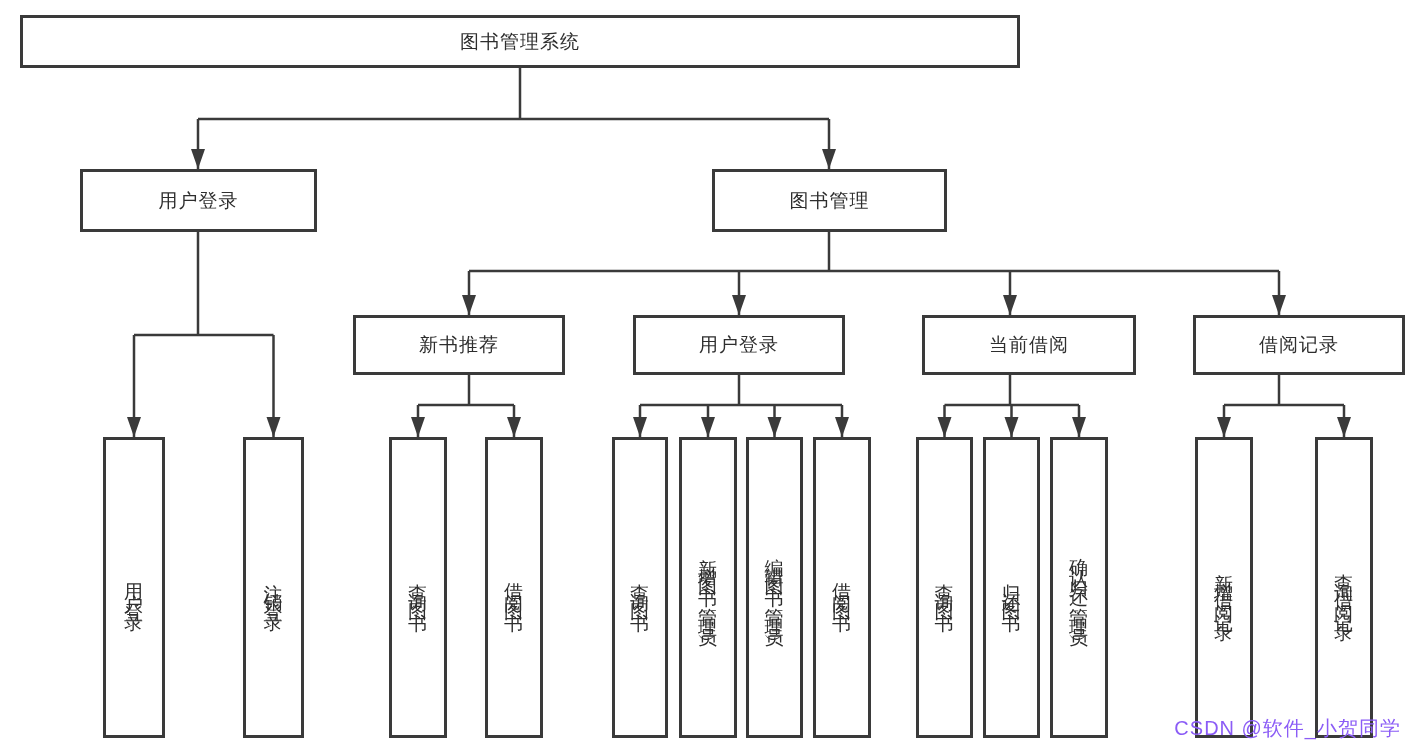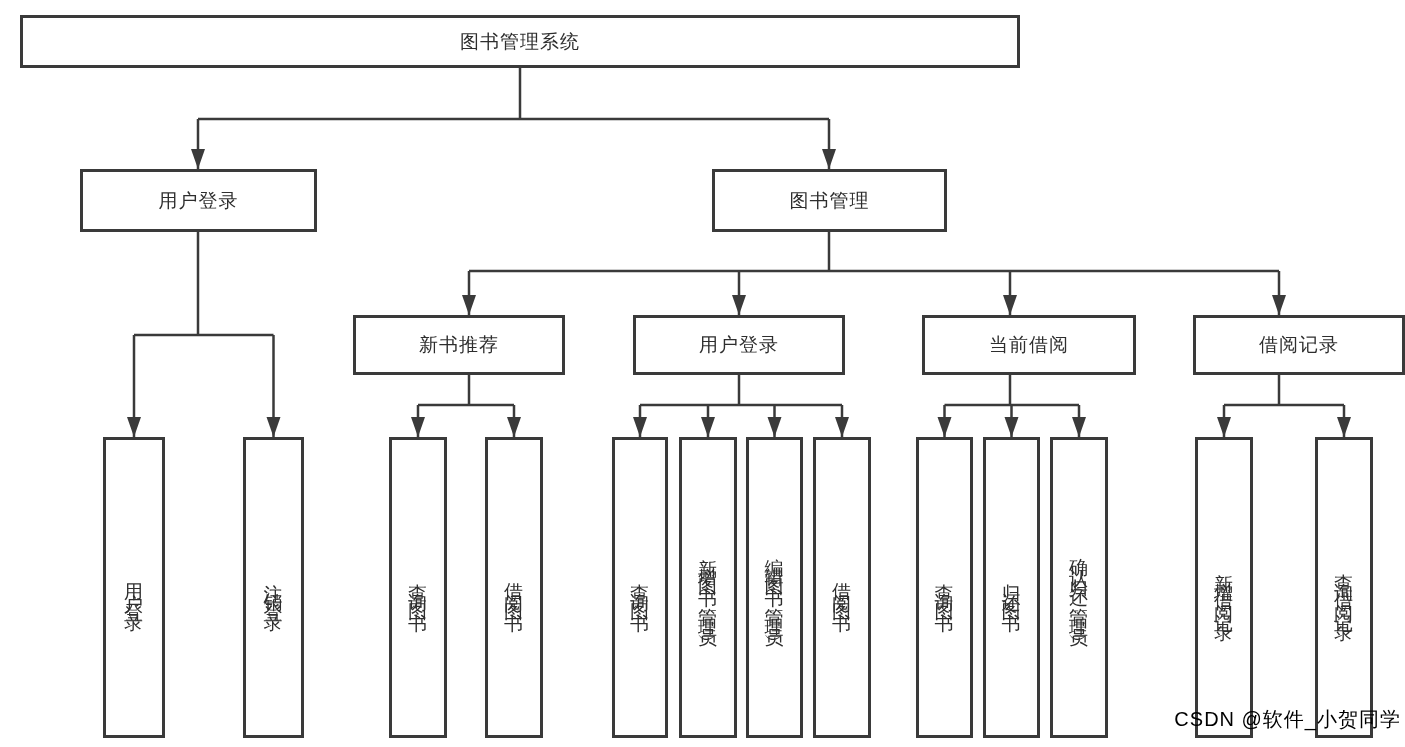--- a/index.html
+++ b/index.html
@@ -56,23 +56,23 @@
   #n-l7  { left: 746px;  top: 437px; width: 57px; height: 301px; }
   #n-l8  { left: 813px;  top: 437px; width: 58px; height: 301px; }
   #n-l9  { left: 916px;  top: 437px; width: 57px; height: 301px; }
   #n-l10 { left: 983px;  top: 437px; width: 57px; height: 301px; }
   #n-l11 { left: 1050px; top: 437px; width: 58px; height: 301px; }
   #n-l12 { left: 1195px; top: 437px; width: 58px; height: 301px; }
   #n-l13 { left: 1315px; top: 437px; width: 58px; height: 301px; }
   #watermark {
     position: absolute;
     right: 4px;
-    bottom: 14px;
+    bottom: 5px;
     font-size: 20px;
-    color: #000000;
+    color: #8b5cf6;
     letter-spacing: 1px;
     z-index: 10;
     white-space: nowrap;
   }
 </style>
 </head>
 <body>
 
 <div id="canvas">
 

